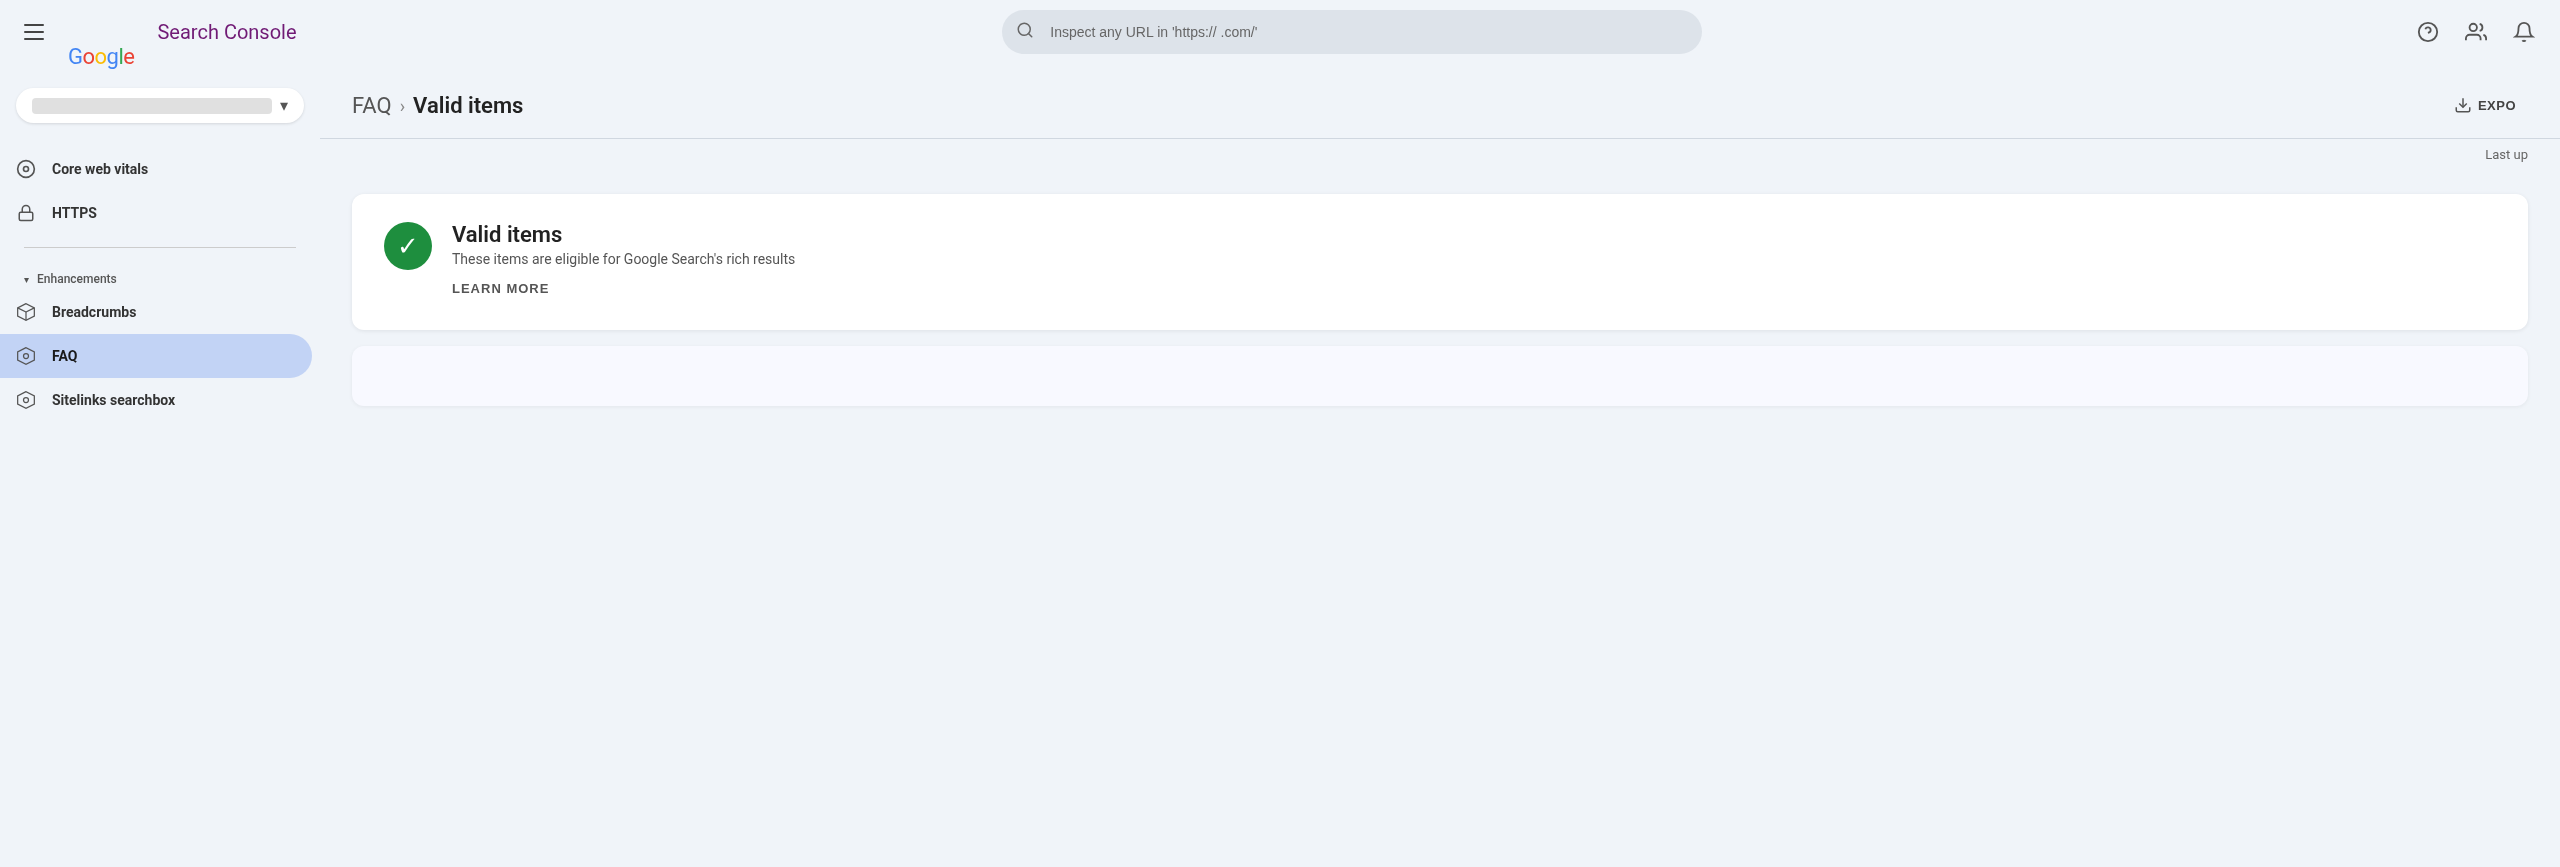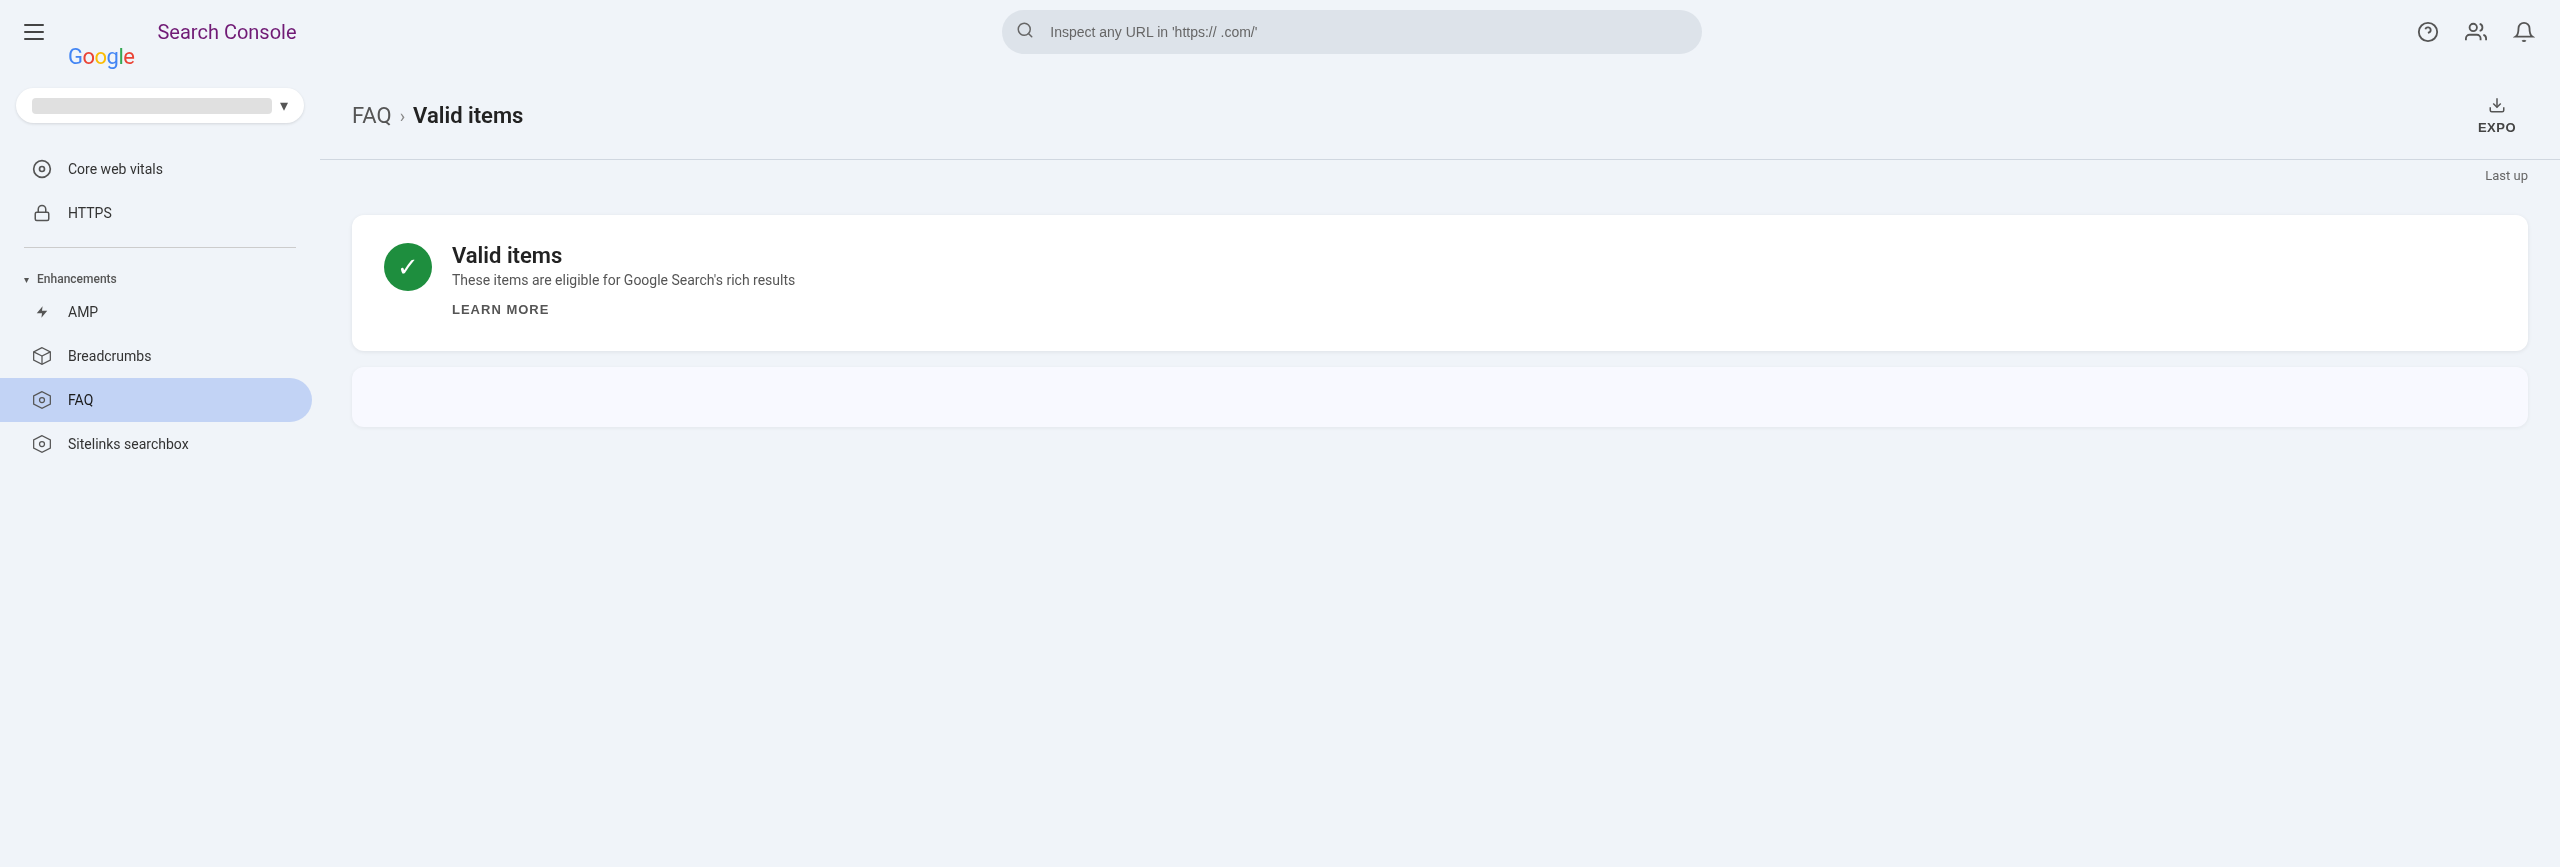--- a/index.html
+++ b/index.html
@@ -160,27 +160,27 @@
     .property-selector-chevron {
       color: #555;
       font-size: 16px;
       margin-left: 8px;
     }
 
     .sidebar-item {
       display: flex;
       align-items: center;
       gap: 16px;
-      padding: 12px 32px;
+      padding: 12px 16px;
       cursor: pointer;
       border-radius: 0 24px 24px 0;
       margin-right: 8px;
       font-size: 14px;
       color: #333;
-      font-weight: 400;
+      font-weight: 700;
       position: relative;
     }
 
     .sidebar-item.active {
       background: #c2d3f5;
       color: #1a1a1a;
     }
 
     .sidebar-item .item-icon {
       width: 20px;
@@ -251,21 +251,20 @@
       gap: 6px;
       font-size: 13px;
       font-weight: 600;
       color: #444;
       cursor: pointer;
       letter-spacing: 0.5px;
       text-transform: uppercase;
       background: none;
       border: none;
       padding: 8px 12px;
-      flex-direction: column;
     }
 
     .last-updated {
       font-size: 13px;
       color: #666;
       padding: 8px 32px;
       text-align: right;
     }
 
     .cards-area {
@@ -423,28 +422,20 @@
       <span>HTTPS</span>
     </div>
 
     <div class="sidebar-divider"></div>
 
     <div class="sidebar-section-label">
       <span class="chevron">▾</span>
       <span>Enhancements</span>
     </div>
 
-    <div class="sidebar-item">
-      <span class="item-icon">
-        <svg width="14" height="20" viewBox="0 0 24 24" fill="#555">
-          <polygon points="13 2 3 14 12 14 11 22 21 10 12 10 13 2"></polygon>
-        </svg>
-      </span>
-      <span>AMP</span>
-    </div>
 
     <div class="sidebar-item">
       <span class="item-icon">
         <svg width="20" height="20" viewBox="0 0 24 24" fill="none" stroke="#555" stroke-width="1.5">
           <polygon points="12 2 2 7 2 17 12 22 22 17 22 7 12 2"></polygon>
           <polyline points="12 22 12 12"></polyline>
           <line x1="2" y1="7" x2="12" y2="12"></line>
           <line x1="22" y1="7" x2="12" y2="12"></line>
         </svg>
       </span>

